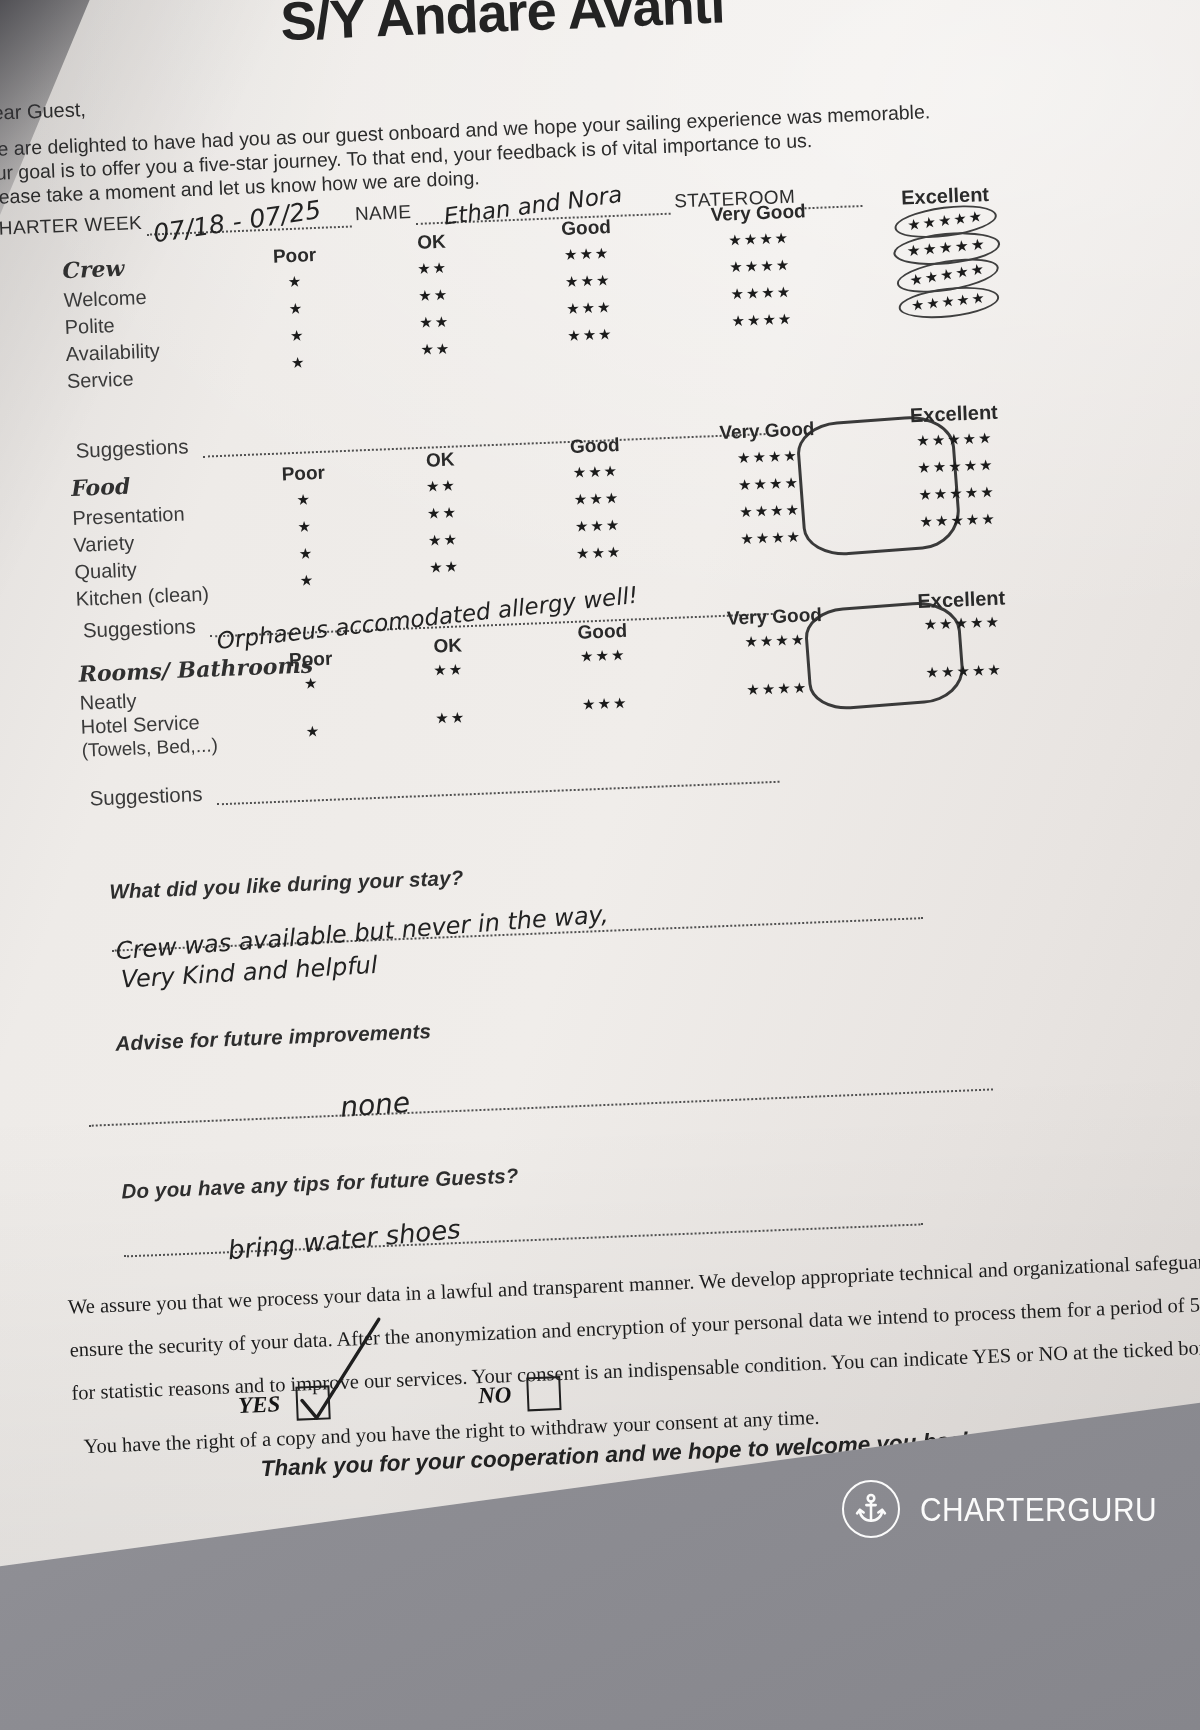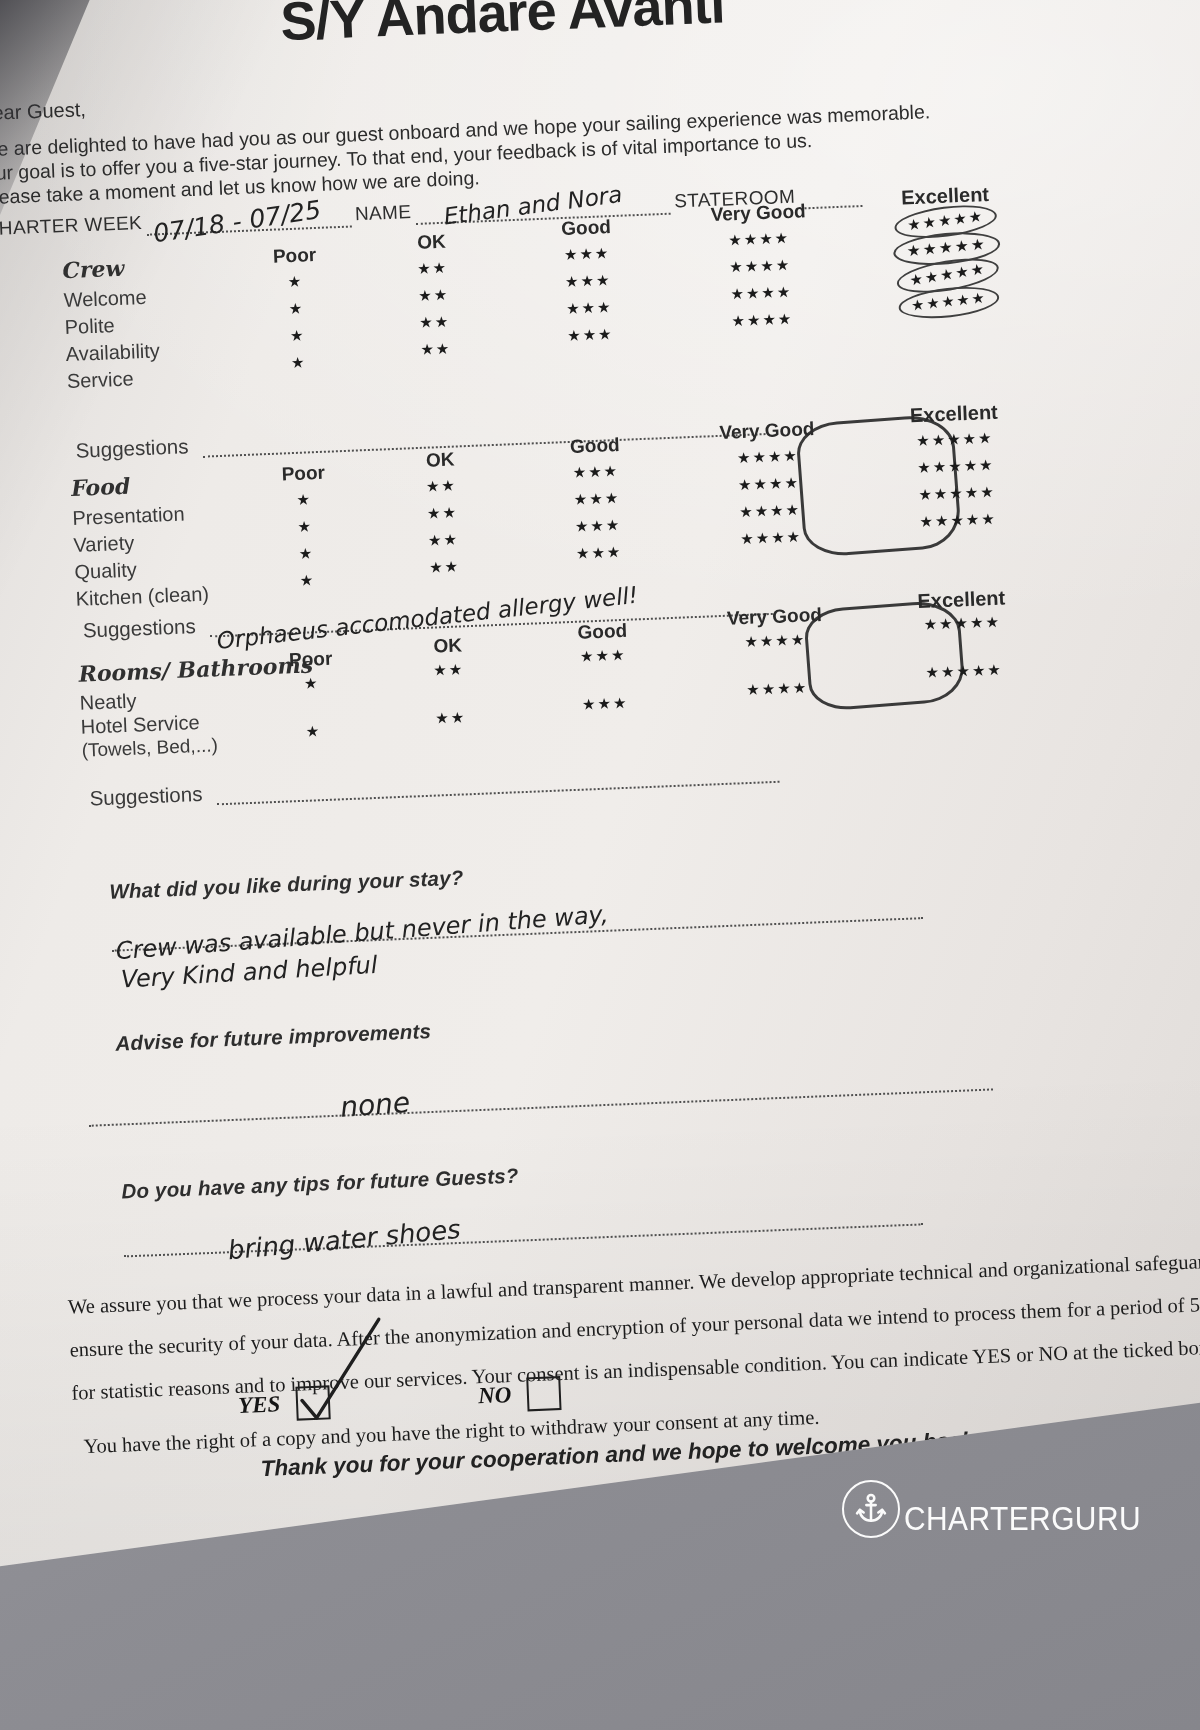--- a/index.html
+++ b/index.html
@@ -103,21 +103,21 @@
   .box{width:30px;height:30px;border:2.5px solid #1f1f1f;margin-left:16px;position:relative;}
   .gap{width:148px;}
   .check-svg{position:absolute;left:-8px;top:-74px;overflow:visible;}
   .rights{left:54px;top:1438px;font-family:"Liberation Serif", serif;font-size:20.5px;color:#1c1c1c;white-space:nowrap;}
   .thanks{left:230px;top:1466px;font-size:22.5px;font-weight:700;font-style:italic;color:#222;white-space:nowrap;}
 
   
   .corner-shadow{position:absolute;left:0;top:0;width:160px;height:250px;z-index:4;pointer-events:none;
     background:linear-gradient(135deg, rgba(52,52,58,.8), rgba(120,120,126,0) 68%);
     clip-path:polygon(0 0,56% 0,0 86%);}
-  .logo{position:absolute;left:842px;top:1480px;display:flex;align-items:flex-end;gap:4px;z-index:6;}
+  .logo{position:absolute;left:842px;top:1480px;display:flex;align-items:center;gap:20px;z-index:6;}
   .logo-circle{width:54px;height:54px;border:2.5px solid #fbfbfb;border-radius:50%;
     display:flex;align-items:center;justify-content:center;}
   .logo-name{font-size:34px;color:#fbfbfb;letter-spacing:.5px;font-weight:500;
     transform:scaleX(.88);transform-origin:left center;white-space:nowrap;}
 </style>
 </head>
 <body>
 
 <div class="paper">
   <div class="content">

